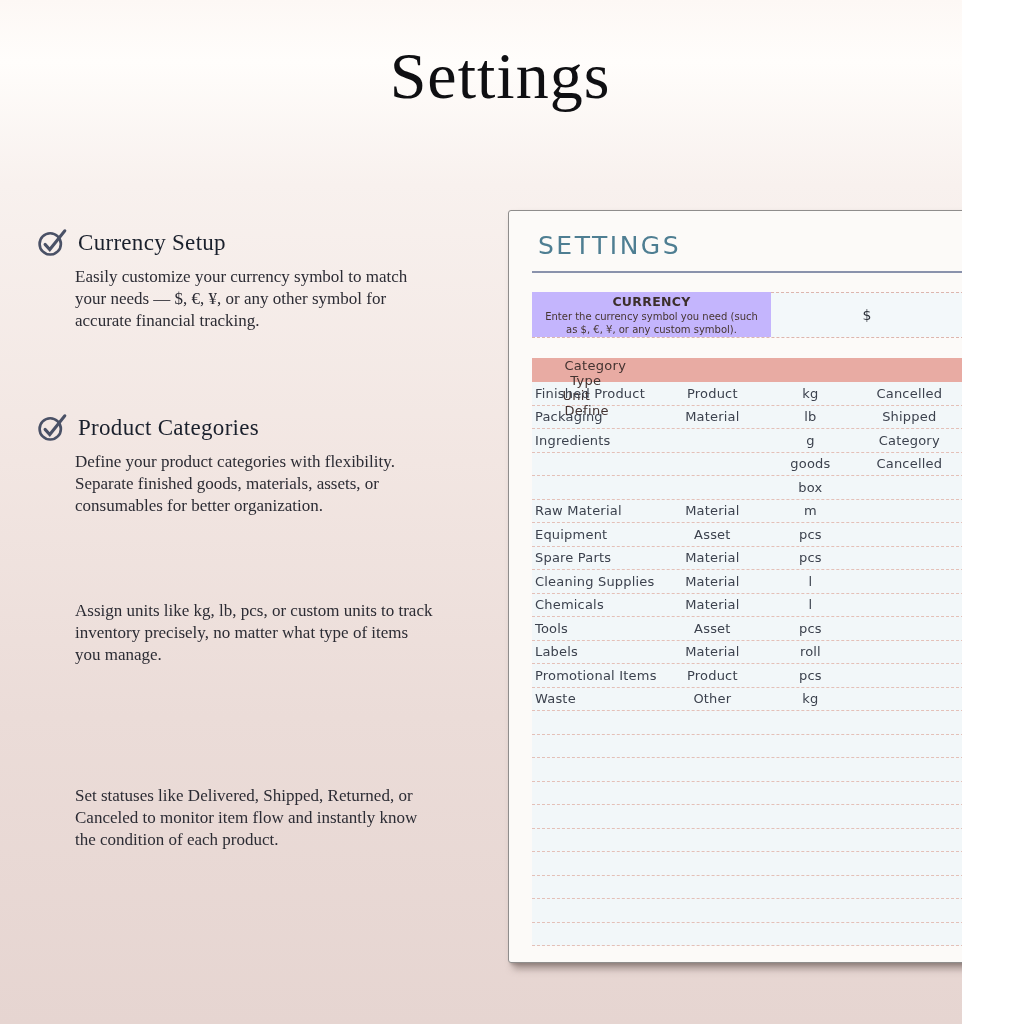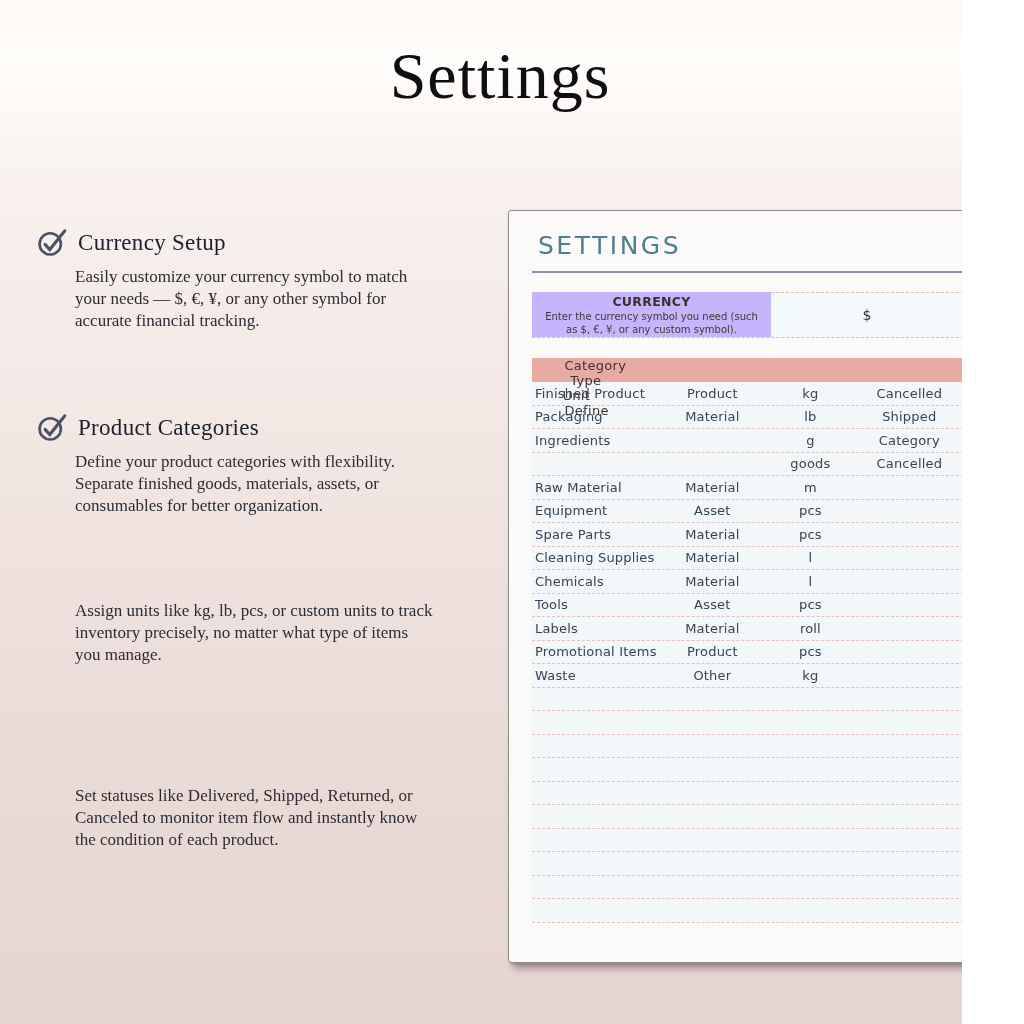--- a/index.html
+++ b/index.html
@@ -178,20 +178,26 @@
             <div class="td col-2">g</div>
             <div class="td col-3">Category</div>
           </div>
           <div class="trow">
             <div class="td col-0"></div>
             <div class="td col-1"></div>
             <div class="td col-2">goods</div>
             <div class="td col-3">Cancelled</div>
           </div>
           <div class="trow">
+            <div class="td col-0"></div>
+            <div class="td col-1"></div>
+            <div class="td col-2">box</div>
+            <div class="td col-3"></div>
+          </div>
+          <div class="trow">
             <div class="td col-0">Raw Material</div>
             <div class="td col-1">Material</div>
             <div class="td col-2">m</div>
             <div class="td col-3"></div>
           </div>
           <div class="trow">
             <div class="td col-0">Equipment</div>
             <div class="td col-1">Asset</div>
             <div class="td col-2">pcs</div>
             <div class="td col-3"></div>

